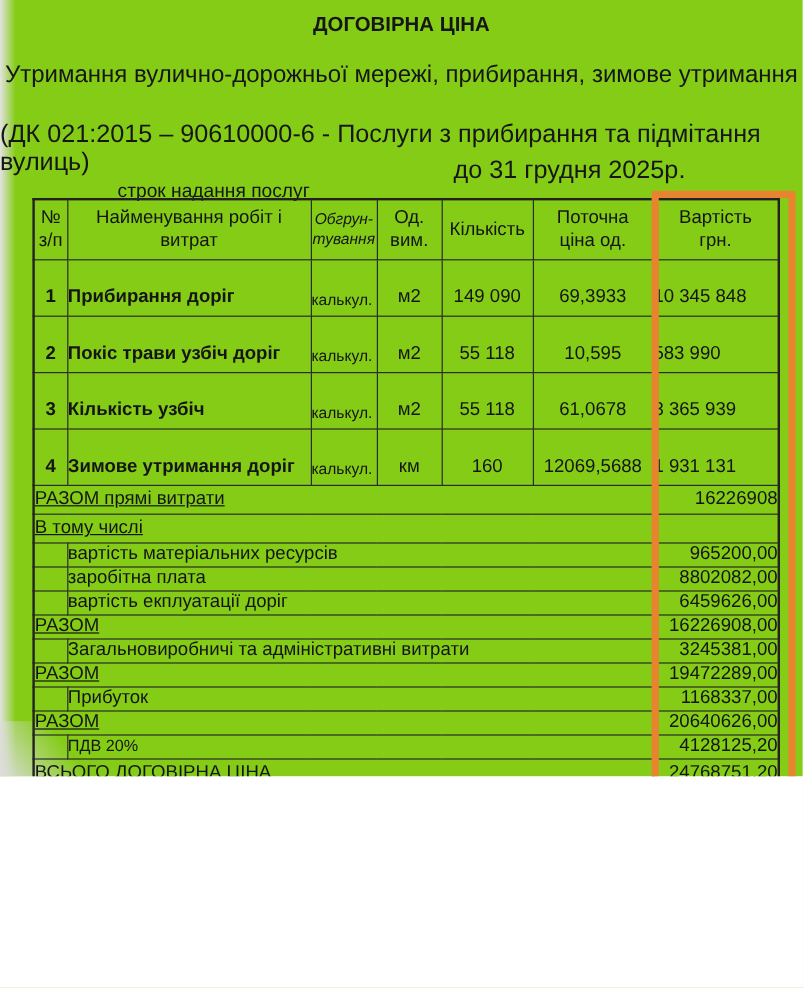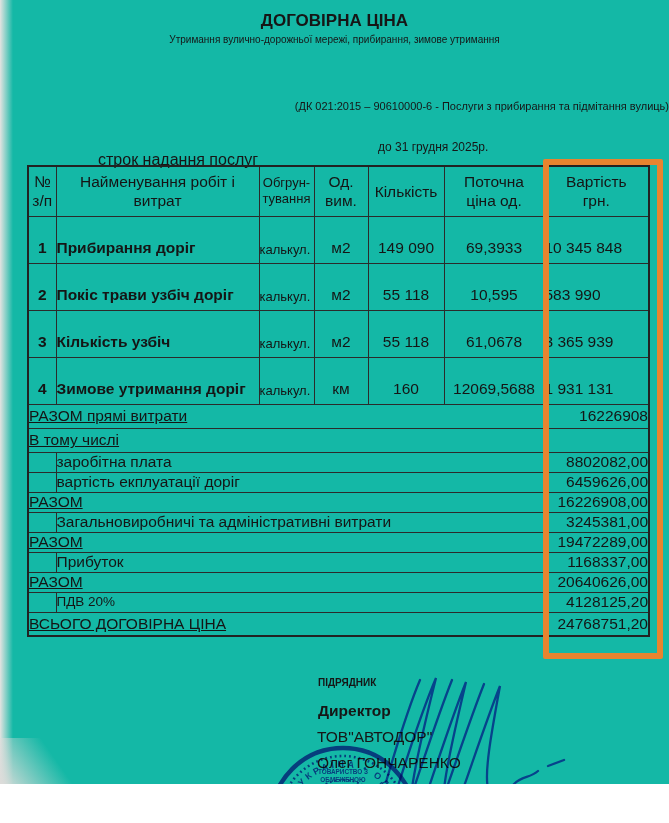--- a/index.html
+++ b/index.html
@@ -1,45 +1,45 @@
 <!DOCTYPE html>
 <html><head>
 <meta charset="utf-8">
 <style>
   html,body{margin:0;padding:0;background:#ffffff;}
   .page{
-    position:relative; width:669px; height:784px; overflow:hidden;
-    background:#14b8a6; color:#161616;
+    position:relative; width:669px; height:647px; overflow:hidden;
+    background:#84cc16; color:#161616;
     font-family:"Liberation Sans", sans-serif;
   }
   .scan-edge{position:absolute;left:0;top:0;bottom:0;width:13px;
     background:linear-gradient(to right,#e3e3e1,rgba(255,255,255,0));}
   .scan-corner{position:absolute;left:0;bottom:0;width:80px;height:46px;
     background:linear-gradient(55deg,#dcdcda,rgba(255,255,255,0) 65%);}
 
   .doc-title{position:absolute;top:11px;left:0;width:669px;text-align:center;
     font-size:17px;font-weight:bold;}
-  .doc-subtitle{position:absolute;top:34px;left:0;width:669px;text-align:center;
-    font-size:10px;}
-  .doc-code{position:absolute;top:100px;left:0;width:669px;text-align:right;
-    font-size:11px;}
+  .doc-subtitle{position:absolute;top:51px;left:0;width:669px;text-align:center;
+    font-size:20px;}
+  .doc-code{position:absolute;top:100px;left:0;width:669px;text-align:left;
+    font-size:21px;}
   .term-label{position:absolute;left:98px;top:151px;font-size:16px;}
-  .term-value{position:absolute;left:378px;top:140px;font-size:12px;}
+  .term-value{position:absolute;left:378px;top:130px;font-size:21px;}
 
   table.price{
     position:absolute;left:27px;top:165px;width:621px;
     border-collapse:collapse;table-layout:fixed;
     font-size:15.5px;color:#151515;
   }
   table.price th, table.price td{border:1px solid #2b2b2b;padding:0;overflow:hidden;}
   table.price{border:2px solid #222;}
   thead tr{height:50px;}
   thead th{font-weight:normal;vertical-align:middle;text-align:center;
     white-space:pre-line;line-height:1.25;}
-  thead th.small{font-size:13px;}
+  thead th.small{font-size:13px;font-style:italic;}
   tr.data{height:47px;}
   tr.data td{vertical-align:bottom;padding-bottom:6px;}
   td.c-num{text-align:center;font-weight:bold;}
   td.c-name{text-align:left;padding-left:5px;font-weight:bold;}
   td.c-basis{font-size:13px;padding-left:3px;}
   td.c-unit,td.c-qty,td.c-price{text-align:center;}
   td.c-cost{text-align:left;padding-right:12px;}
   tr.sum{height:20px;}
   tr.sum td{vertical-align:middle;line-height:1.1;}
   tr.sum.tall{height:24px;}
@@ -146,20 +146,25 @@
       <tr class="sum tall">
         <td class="s-label" colspan="6">РАЗОМ прямі витрати</td>
         <td class="s-val">16226908</td>
       </tr>
       <tr class="sum tall">
         <td class="s-label" colspan="6">В тому числі</td>
         <td class="s-val"></td>
       </tr>
       <tr class="sum">
         <td></td>
+        <td class="s-label2" colspan="5">вартість матеріальних ресурсів</td>
+        <td class="s-val">965200,00</td>
+      </tr>
+      <tr class="sum">
+        <td></td>
         <td class="s-label2" colspan="5">заробітна плата</td>
         <td class="s-val">8802082,00</td>
       </tr>
       <tr class="sum">
         <td></td>
         <td class="s-label2" colspan="5">вартість екплуатації доріг</td>
         <td class="s-val">6459626,00</td>
       </tr>
       <tr class="sum">
         <td class="s-label" colspan="6">РАЗОМ</td>

